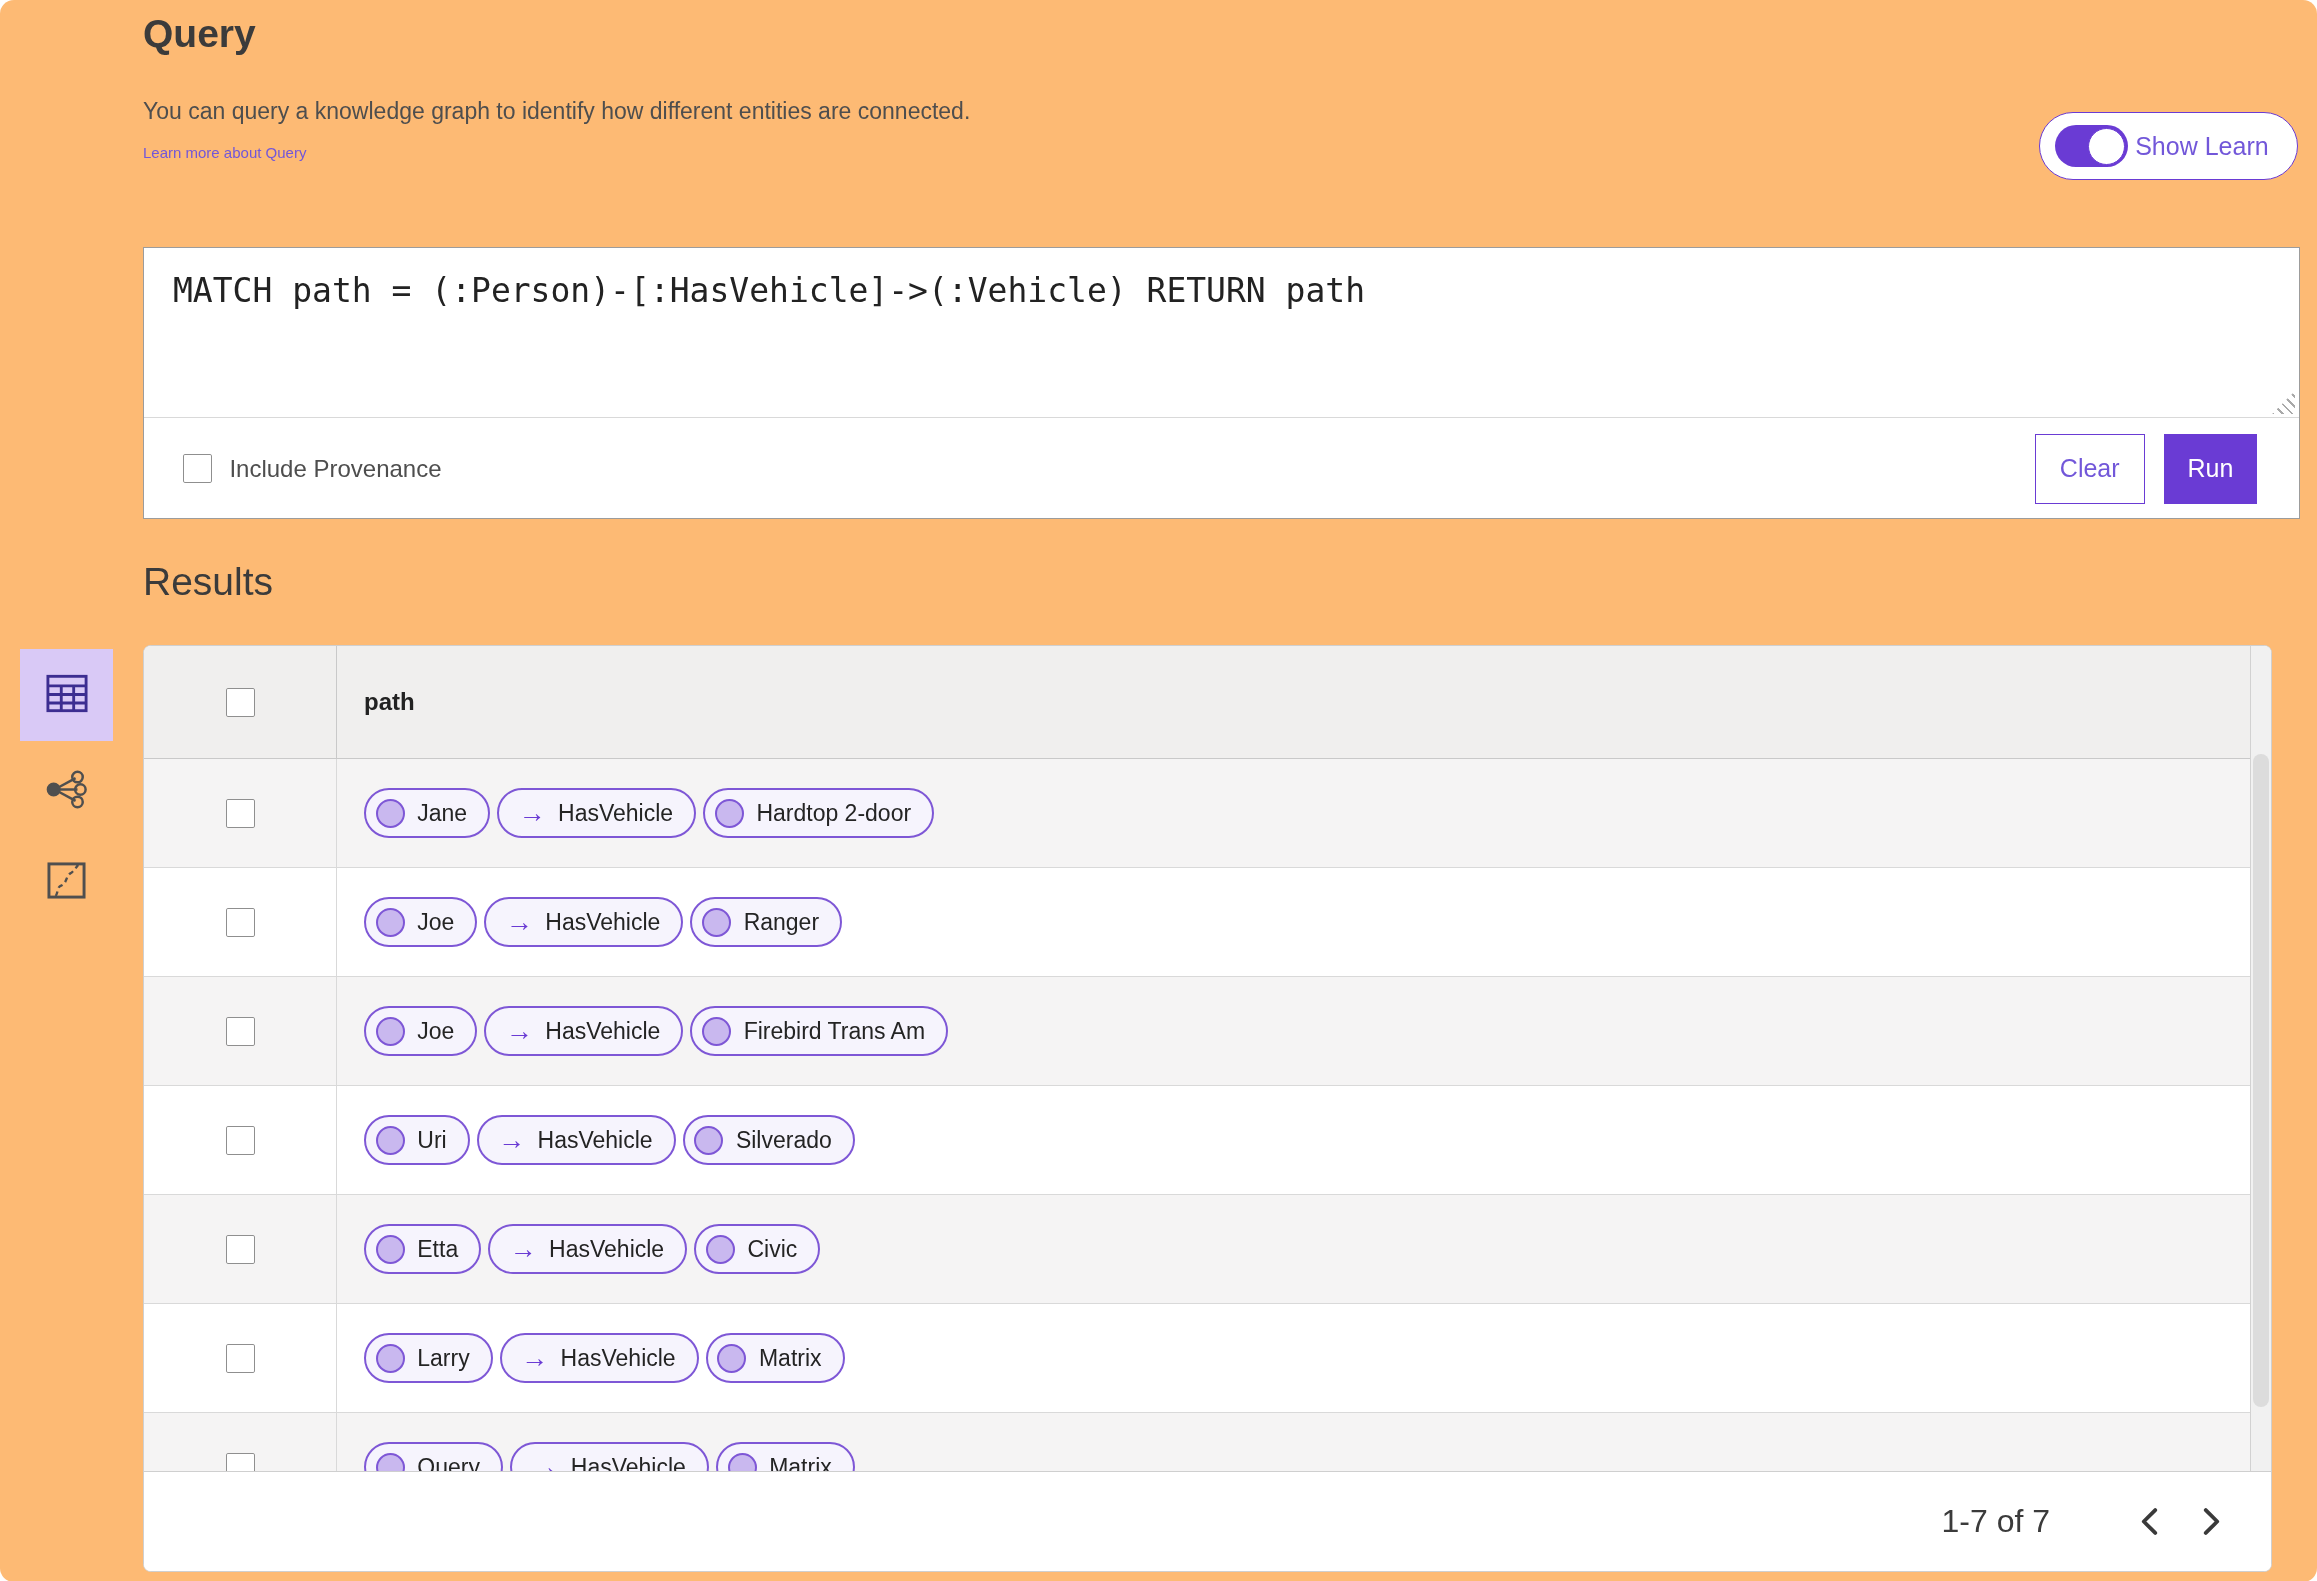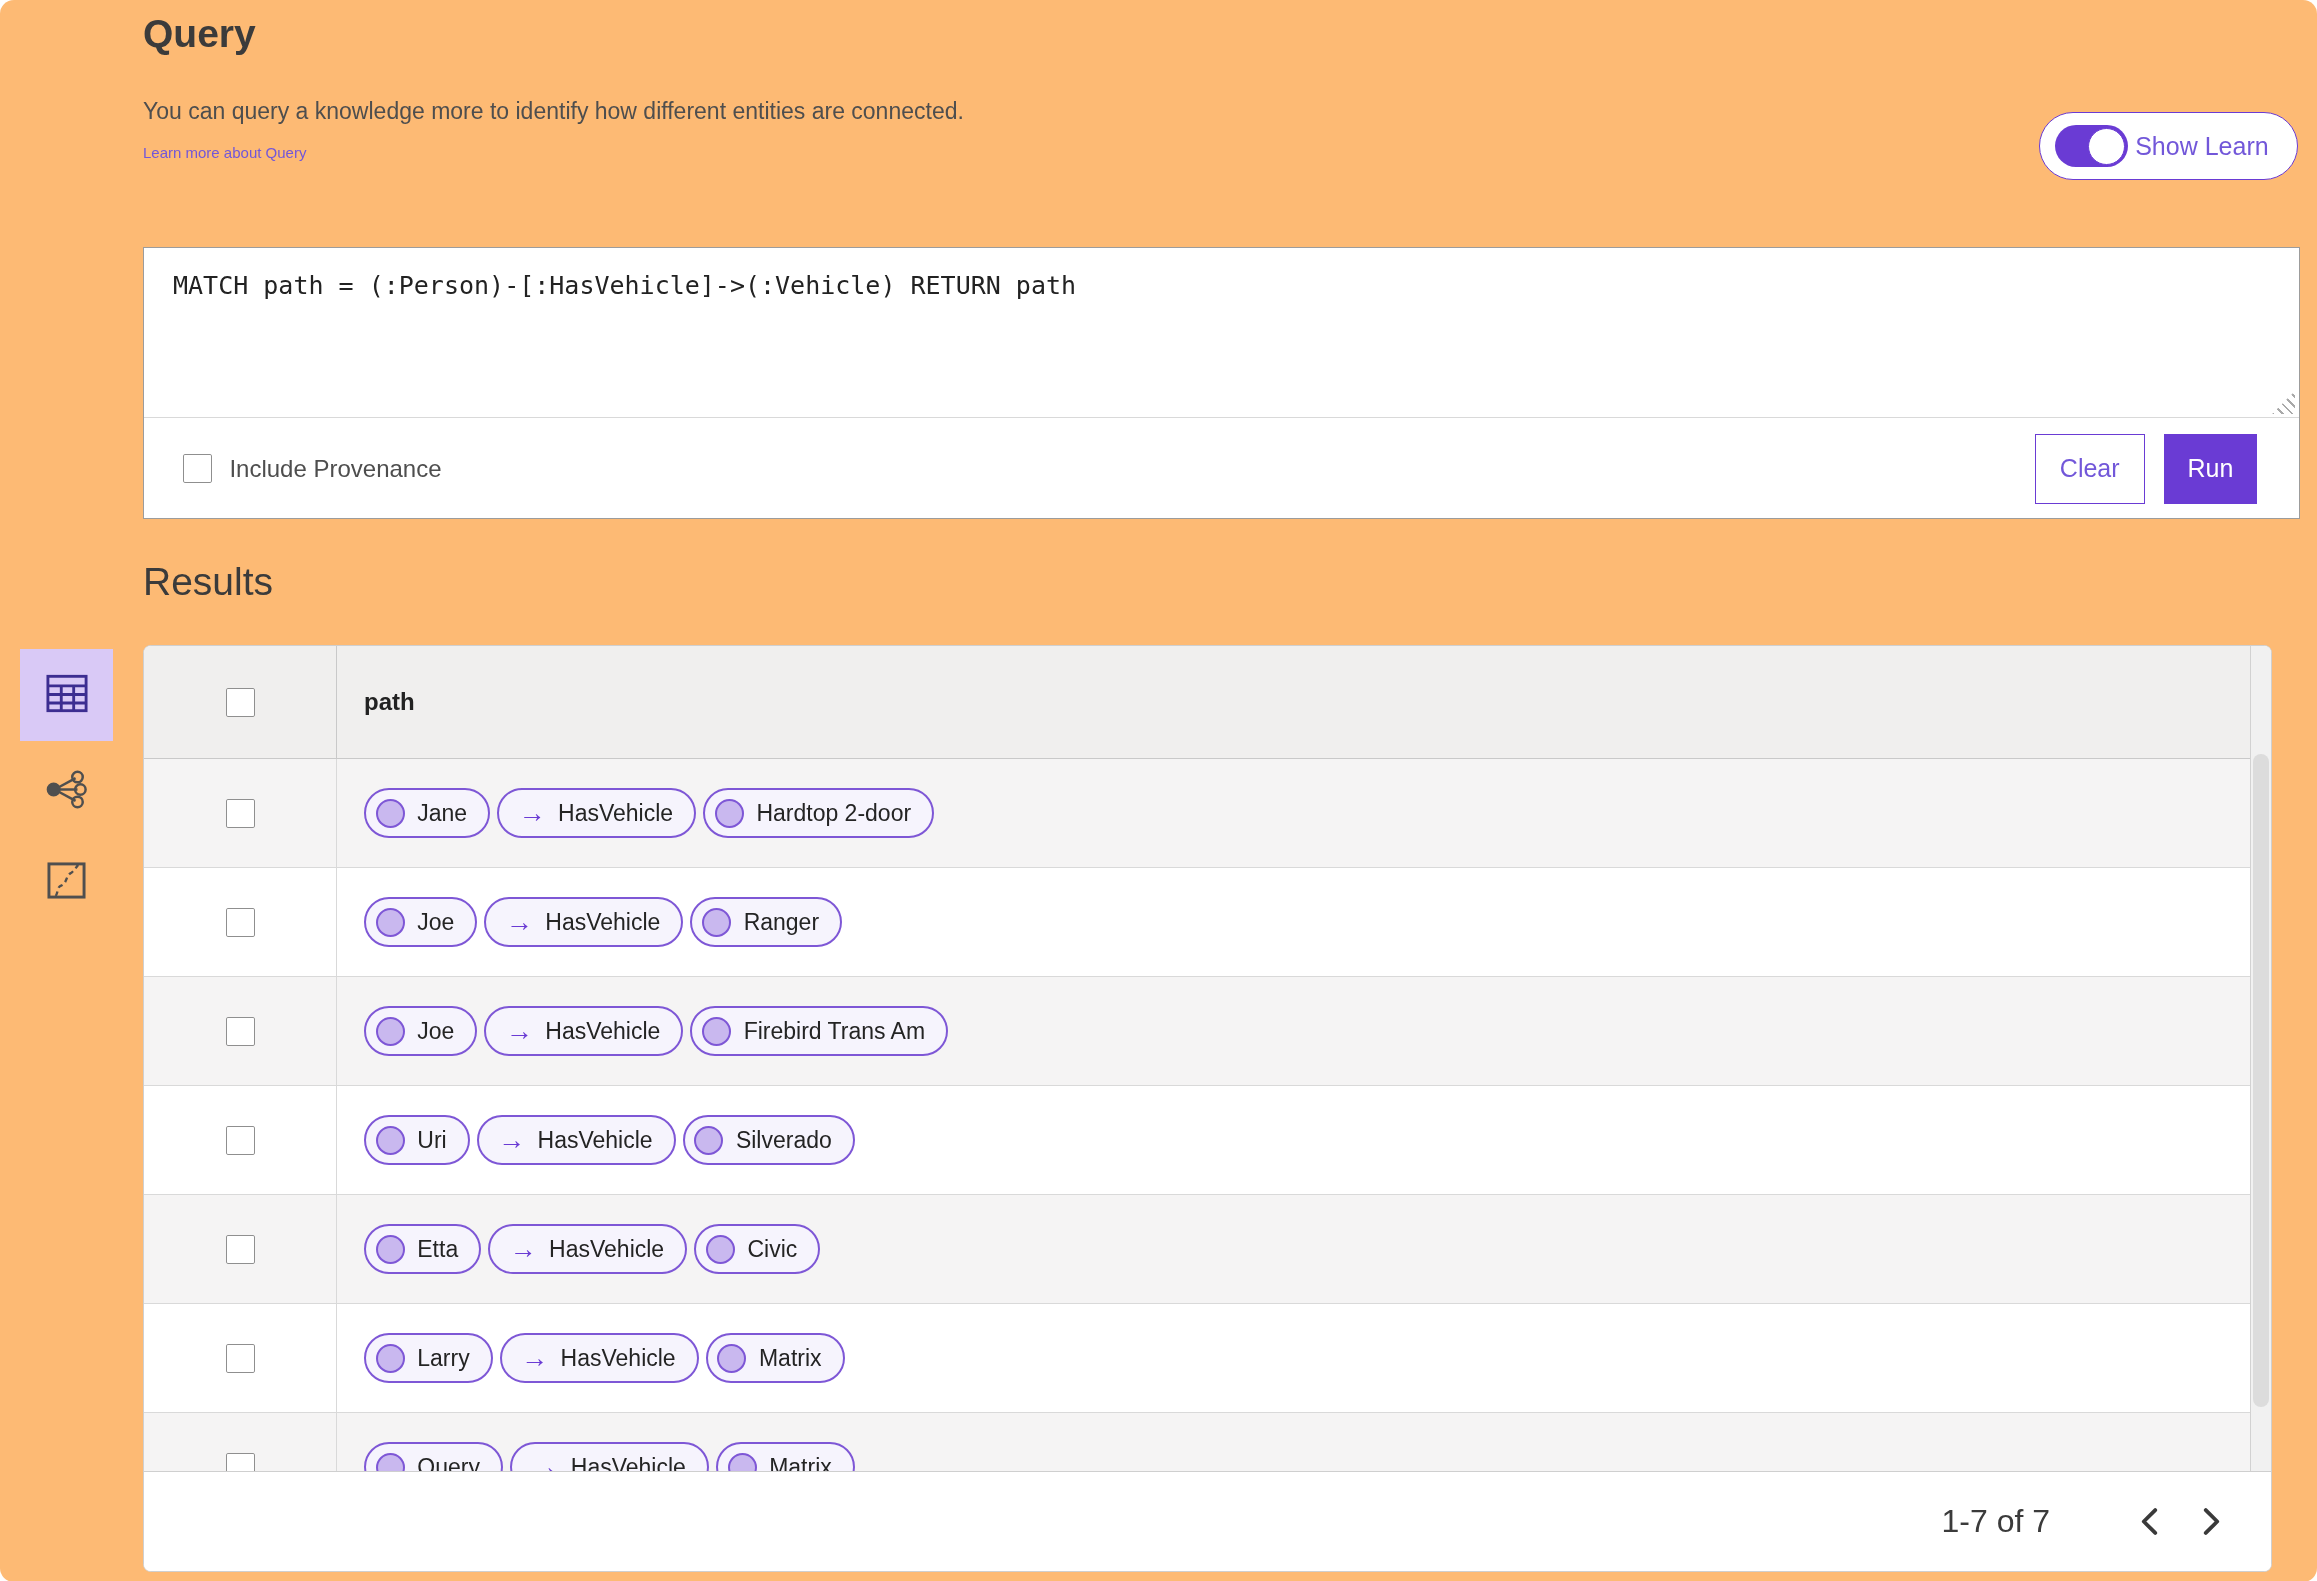--- a/index.html
+++ b/index.html
@@ -23,21 +23,21 @@
   .switch{position:relative; width:73px; height:42px; border-radius:21px; background:var(--accent); flex:0 0 auto;}
   .switch .knob{position:absolute; right:2.9px; top:2.9px; width:37px; height:37px; border-radius:50%;
                 background:#fff; border:1.9px solid var(--accent);}
   .show-query .lbl{margin-left:7.7px; font-size:25px; color:var(--link); white-space:nowrap;}
 
   
   .query-box{position:absolute; left:143px; top:247px; width:2157px; height:272px;
              border:1px solid #9c9c9c; background:#fff;}
   .query-textarea{display:block; width:100%; height:170px; border:none; border-bottom:1px solid #d9d9d9;
              padding:23px 29px; font-family:"DejaVu Sans Mono","Liberation Mono",monospace;
-             font-size:25px; color:#222; resize:none; outline:none; background:#fff;}
+             font-size:33px; color:#222; resize:none; outline:none; background:#fff;}
   .grip{position:absolute; right:3.9px; top:143px; width:23px; height:23px;
         background:repeating-linear-gradient(45deg,#9a9a9a 0 1.9px,transparent 1.9px 6.8px);
         clip-path:polygon(100% 0,0 100%,100% 100%); opacity:.85;}
   .controls{position:absolute; left:0; top:171px; right:0; bottom:0; display:flex; align-items:center;
             padding:0 42px 0 39px;}
   .checkbox{appearance:none; -webkit-appearance:none; width:29px; height:29px; border:1.9px solid #8f8f8f;
             background:#fff; border-radius:1.9px; cursor:pointer; flex:0 0 auto;}
   .include-label{margin-left:17.4px; font-size:24px; color:#4e4e4e;}
   .spacer{flex:1;}
   .btn{height:70px; font-size:25px; cursor:pointer; font-family:inherit;}
@@ -81,21 +81,21 @@
   .pg-btn{width:62px; height:62px; background:none; border:none; display:flex; align-items:center;
           justify-content:center; cursor:pointer;}
   .pg-btn svg{display:block;}
 </style>
 </head>
 <body>
 
 <div class="canvas">
 
   <h1 class="page-title">Query</h1>
-  <p class="description">You can query a knowledge more to identify how different entities are connected.</p>
+  <p class="description">You can query a knowledge graph to identify how different entities are connected.</p>
   <a class="learn-more">Learn more about Query</a>
 
   <div class="show-query">
     <span class="switch">
         <span class="knob"></span>
       </span>
     <span class="lbl">Show Learn</span>
   </div>
 
   <div class="query-box">

